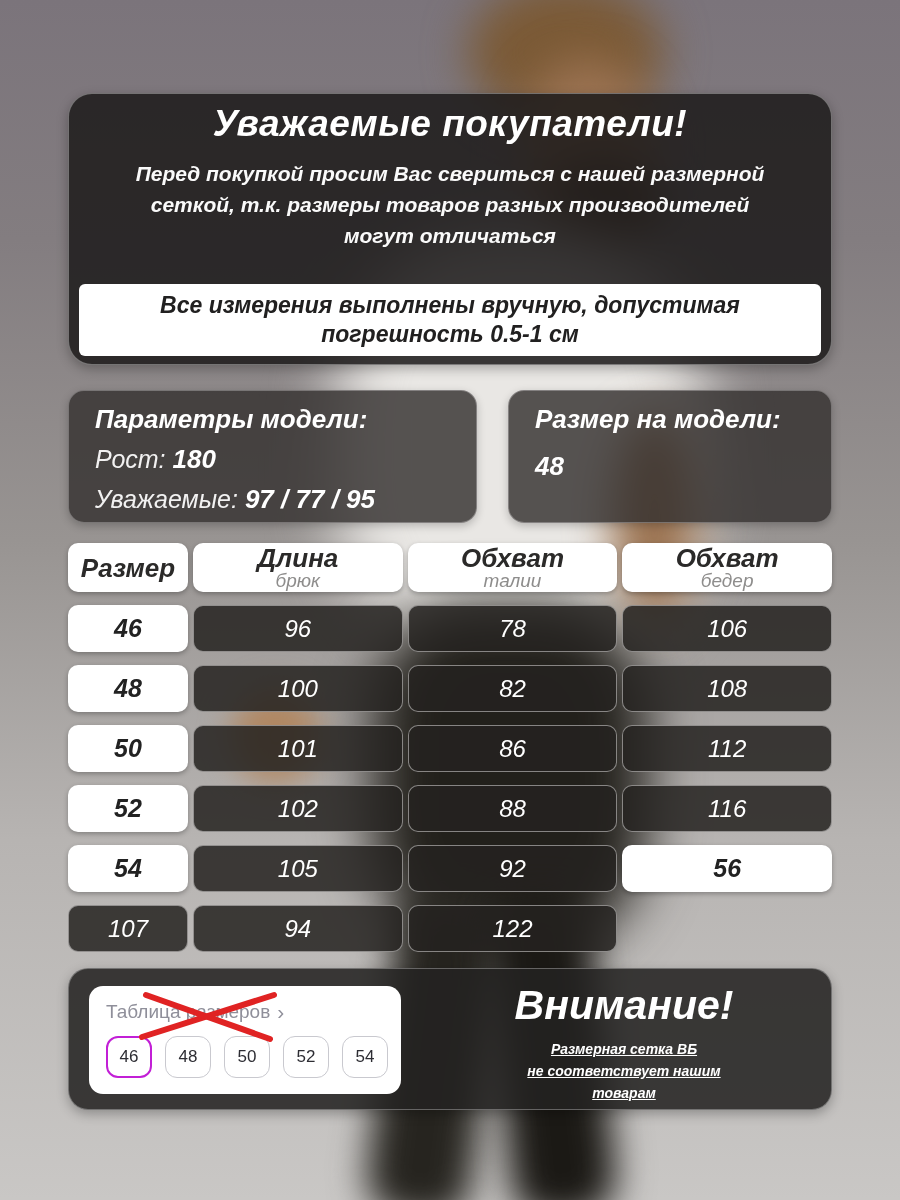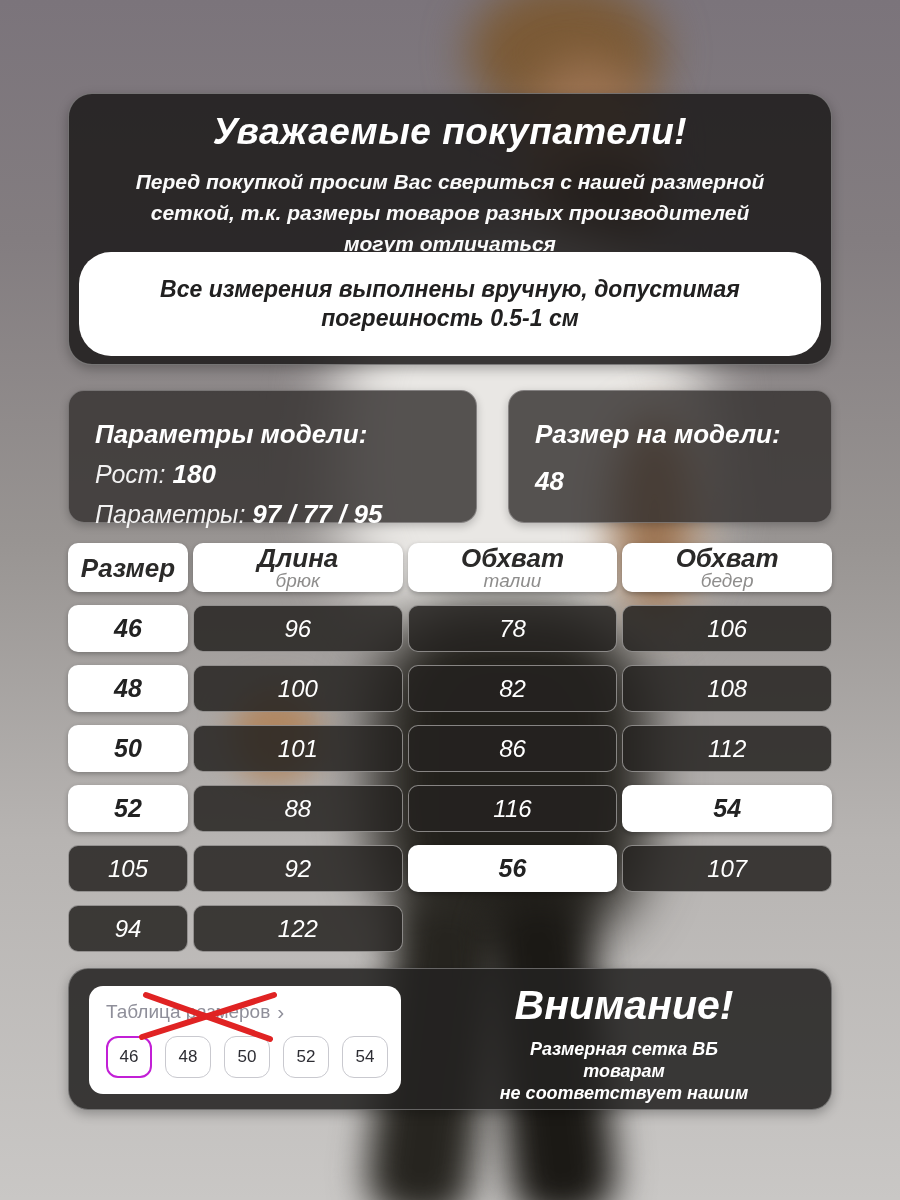--- a/index.html
+++ b/index.html
@@ -20,33 +20,33 @@
   .b-pants{left:372px;top:605px;width:275px;height:340px;background:#22201b;filter:blur(28px);border-radius:35%;}
   .b-legL{left:382px;top:890px;width:105px;height:330px;background:#26241f;filter:blur(18px);transform:rotate(7deg);border-radius:40px;}
   .b-legR{left:498px;top:890px;width:105px;height:330px;background:#1b1915;filter:blur(18px);transform:rotate(-6deg);border-radius:40px;}
 
   
   .notice-card{
     position:absolute;left:68px;top:93px;width:764px;height:272px;box-sizing:border-box;
     background:rgba(30,28,27,.87);border:1px solid rgba(255,255,255,.35);
     border-radius:24px;box-shadow:0 4px 12px rgba(0,0,0,.28);color:#fff;text-align:center;
   }
-  .notice-title{margin:17px 0 0;font-style:italic;font-weight:700;font-size:37px;letter-spacing:.5px;}
+  .notice-title{margin:9px 0 0;font-style:italic;font-weight:700;font-size:37px;letter-spacing:.5px;}
   .notice-body{margin:13px auto 0;width:665px;font-style:italic;font-weight:700;font-size:21px;line-height:31px;color:#fafafa;}
   .disclaimer{
-    position:absolute;left:10px;right:10px;bottom:8px;height:72px;background:#fff;border-radius:32px;
-    display:flex;align-items:center;justify-content:center;padding:16px 36px;
+    position:absolute;left:10px;right:10px;bottom:8px;height:72px;background:#fff;border-radius:6px;
+    display:flex;align-items:center;justify-content:center;padding:0 36px;
   }
   .disclaimer p{margin:0;font-style:italic;font-weight:700;font-size:23px;line-height:29px;color:#212020;text-align:center;}
 
   
   .param-card{
     position:absolute;top:390px;height:133px;box-sizing:border-box;border-radius:16px;
     background:rgba(52,49,47,.82);border:1px solid rgba(255,255,255,.28);
-    box-shadow:0 3px 9px rgba(0,0,0,.22);color:#fff;padding:28px 26px;
+    box-shadow:0 3px 9px rgba(0,0,0,.22);color:#fff;padding:13px 26px;
   }
   .card-params{left:68px;width:409px;}
   .card-size{left:508px;width:324px;}
   .param-title{font-style:italic;font-weight:700;font-size:26px;}
   .param-line{margin-top:9px;font-style:italic;font-size:25px;}
   .param-line .lbl{font-weight:300;color:rgba(255,255,255,.93);}
   .param-line .val{font-weight:700;font-size:26px;}
   .card-size .param-line{margin-top:16px;}
 
   
@@ -81,21 +81,21 @@
   .wb-chevron{margin-left:7px;font-size:21px;color:#8f8f9a;line-height:16px;}
   .wb-cross{position:absolute;left:28px;top:-14px;pointer-events:none;}
   .pills{display:flex;gap:13px;margin-top:13px;}
   .pill{
     width:46px;height:42px;border-radius:12px;border:1.5px solid #c9c9cf;background:#fff;
     display:flex;align-items:center;justify-content:center;font-size:17px;color:#2d2d33;box-sizing:border-box;
   }
   .pill.active{border-width:2px;}
   .warning{position:absolute;left:360px;right:12px;top:13px;text-align:center;color:#fff;}
   .warning-title{font-style:italic;font-weight:700;font-size:41px;}
-  .warning-lines{margin-top:9px;font-style:italic;font-weight:700;font-size:18px;line-height:22px;}
+  .warning-lines{margin-top:9px;font-style:italic;font-weight:700;font-size:14px;line-height:22px;text-decoration:underline;}
 </style>
 </head>
 <body>
 
 <div class="bg">
   <div class="blob b-hair"></div>
   <div class="blob b-face"></div>
   <div class="blob b-beard"></div>
   <div class="blob b-shirt"></div>
   <div class="blob b-armR"></div>
@@ -113,21 +113,21 @@
   </div>
 </section>
 
 <section class="param-card card-params">
   <div class="param-title">Параметры модели:</div>
   <div class="param-line">
     <span class="lbl">Рост:</span>
     <span class="val">180</span>
   </div>
   <div class="param-line">
-    <span class="lbl">Параметры:</span>
+    <span class="lbl">Уважаемые:</span>
     <span class="val">97 / 77 / 95</span>
   </div>
 </section>
 
 <section class="param-card card-size">
   <div class="param-title">Размер на модели:</div>
   <div class="param-line">
     <span class="val">48</span>
   </div>
 </section>
@@ -155,20 +155,21 @@
     <div class="cell data-cell">106</div>
     <div class="cell size-cell">48</div>
     <div class="cell data-cell">100</div>
     <div class="cell data-cell">82</div>
     <div class="cell data-cell">108</div>
     <div class="cell size-cell">50</div>
     <div class="cell data-cell">101</div>
     <div class="cell data-cell">86</div>
     <div class="cell data-cell">112</div>
     <div class="cell size-cell">52</div>
+    <div class="cell data-cell">102</div>
     <div class="cell data-cell">88</div>
     <div class="cell data-cell">116</div>
     <div class="cell size-cell">54</div>
     <div class="cell data-cell">105</div>
     <div class="cell data-cell">92</div>
     <div class="cell size-cell">56</div>
     <div class="cell data-cell">107</div>
     <div class="cell data-cell">94</div>
     <div class="cell data-cell">122</div>
   </section>
@@ -188,17 +189,17 @@
         <div class="pill">48</div>
         <div class="pill">50</div>
         <div class="pill">52</div>
         <div class="pill">54</div>
       </div>
   </div>
   <div class="warning">
     <div class="warning-title">Внимание!</div>
     <div class="warning-lines" id="warning-lines">
         <div>Размерная сетка ВБ</div>
+        <div>не соответствует нашим</div>
         <div>товарам</div>
-        <div>не соответствует нашим</div>
       </div>
   </div>
 </section>
 
 </body></html>

